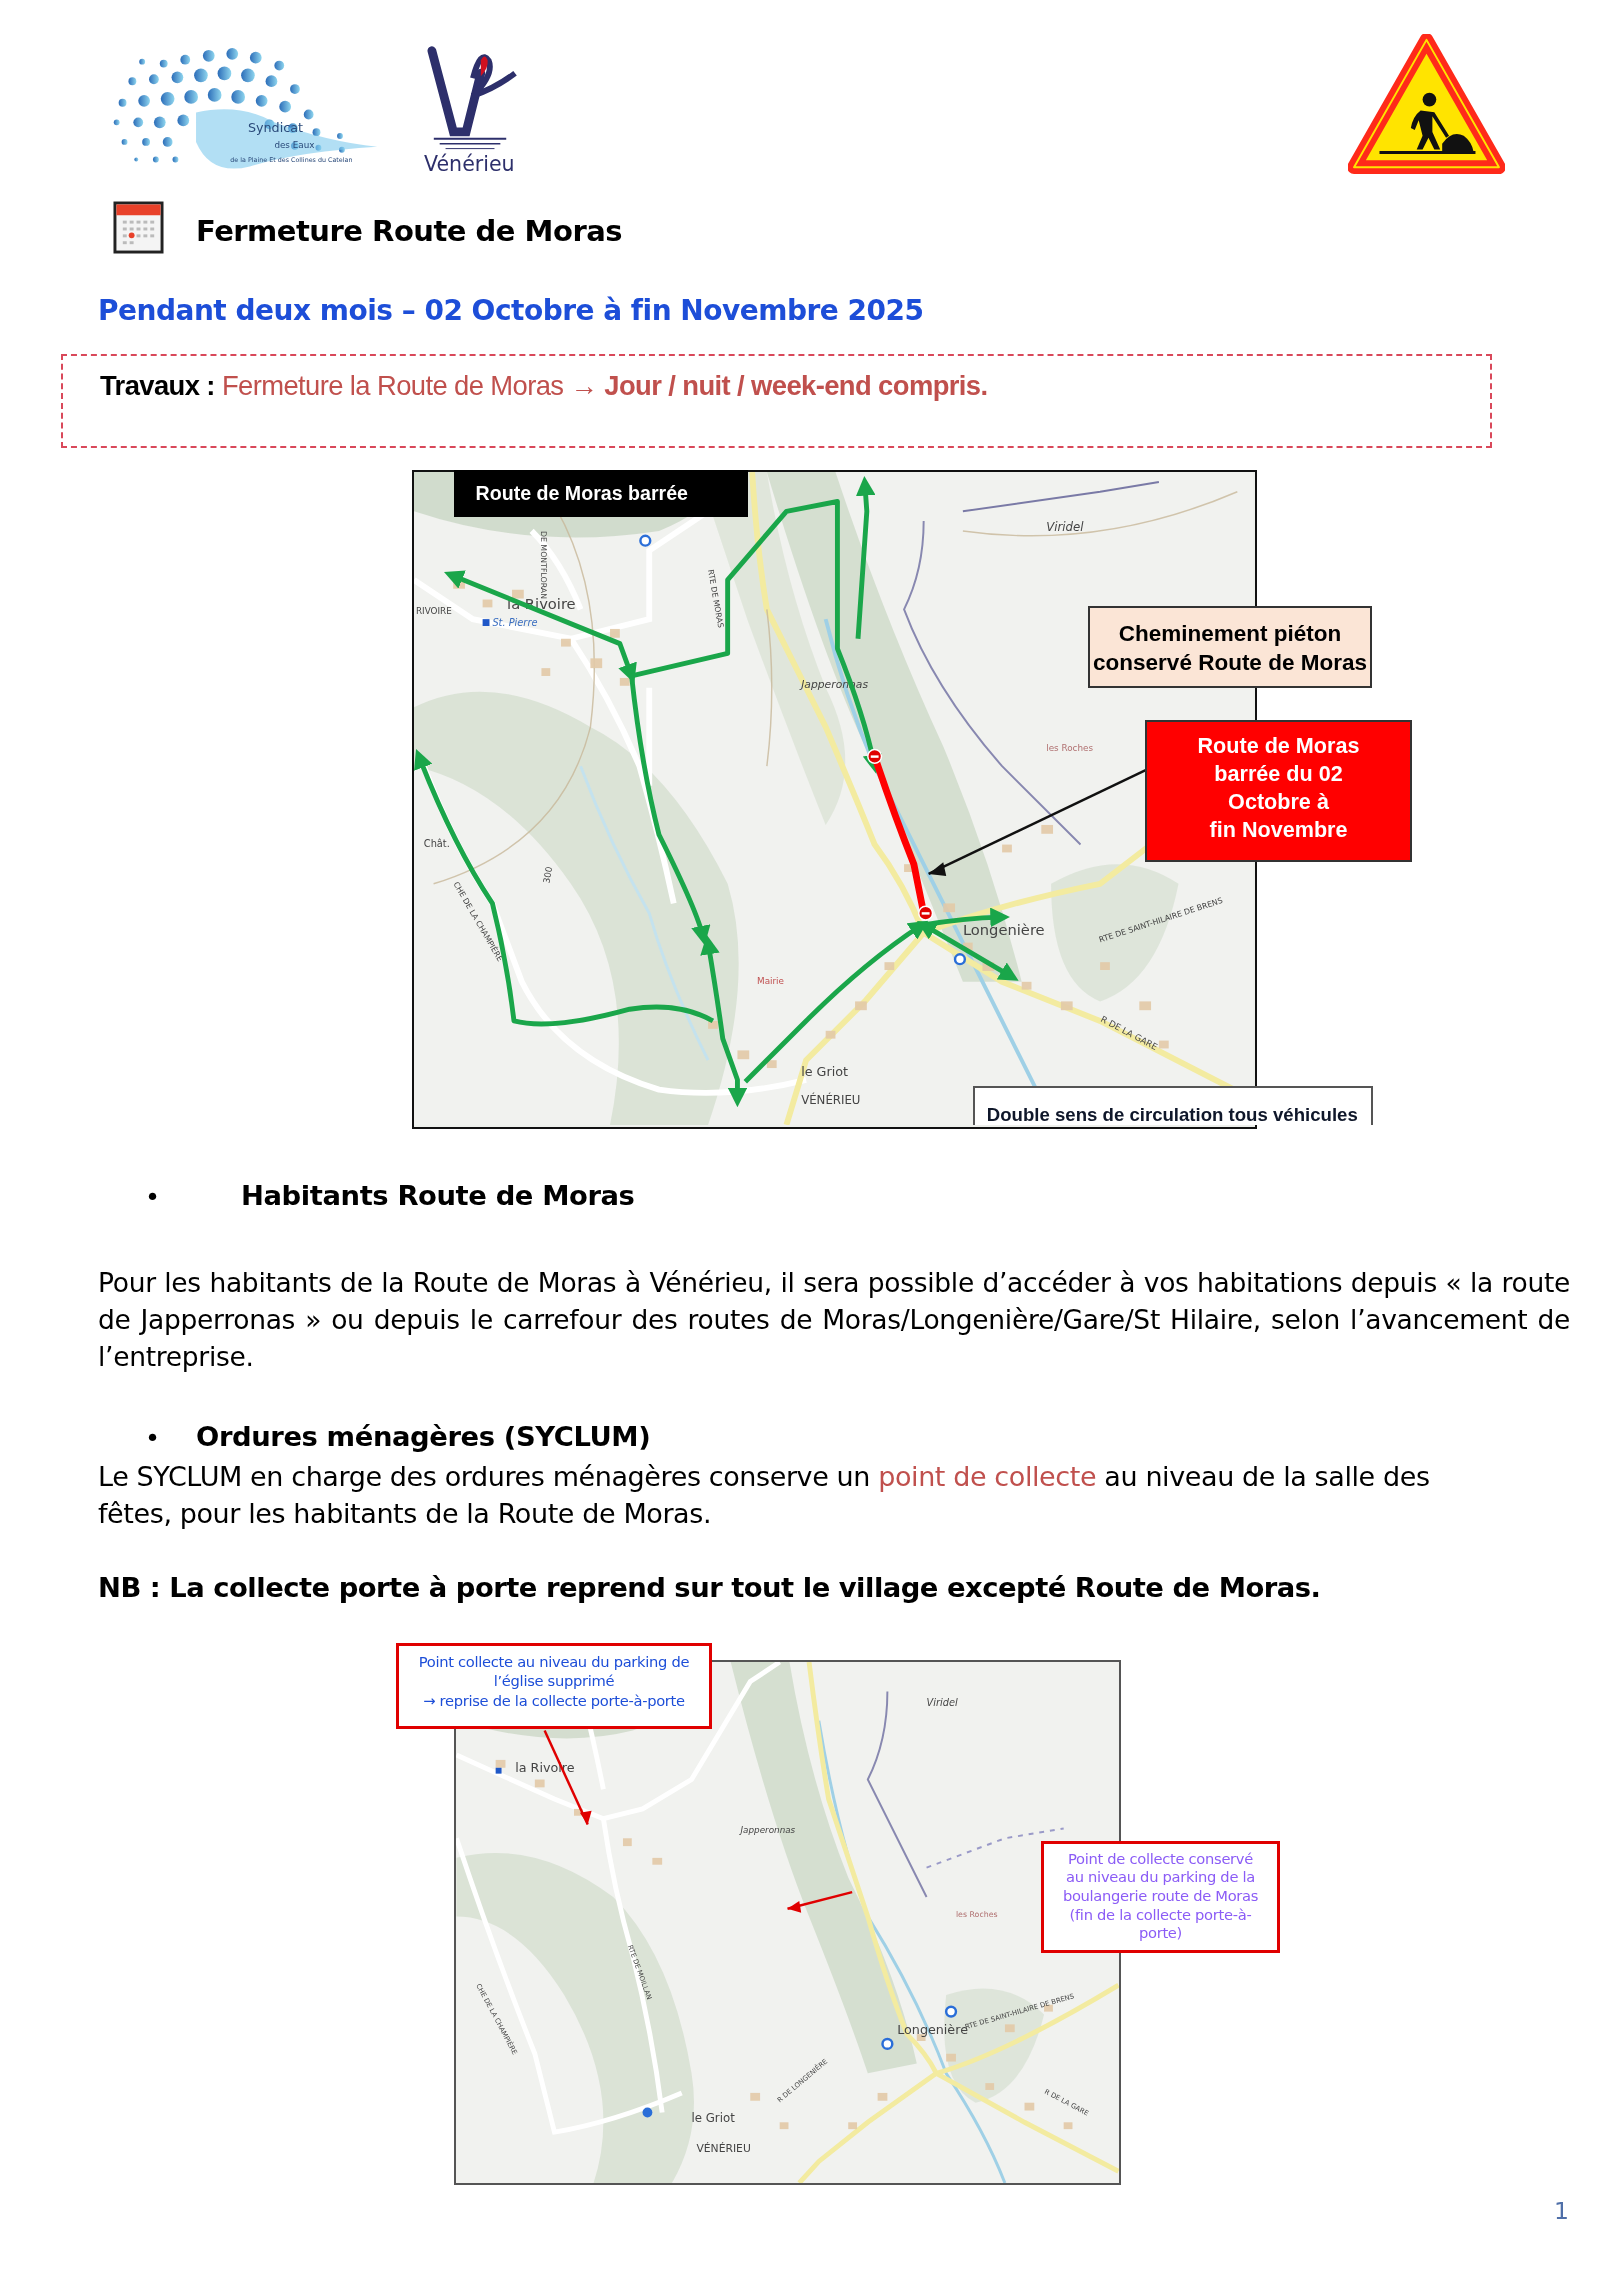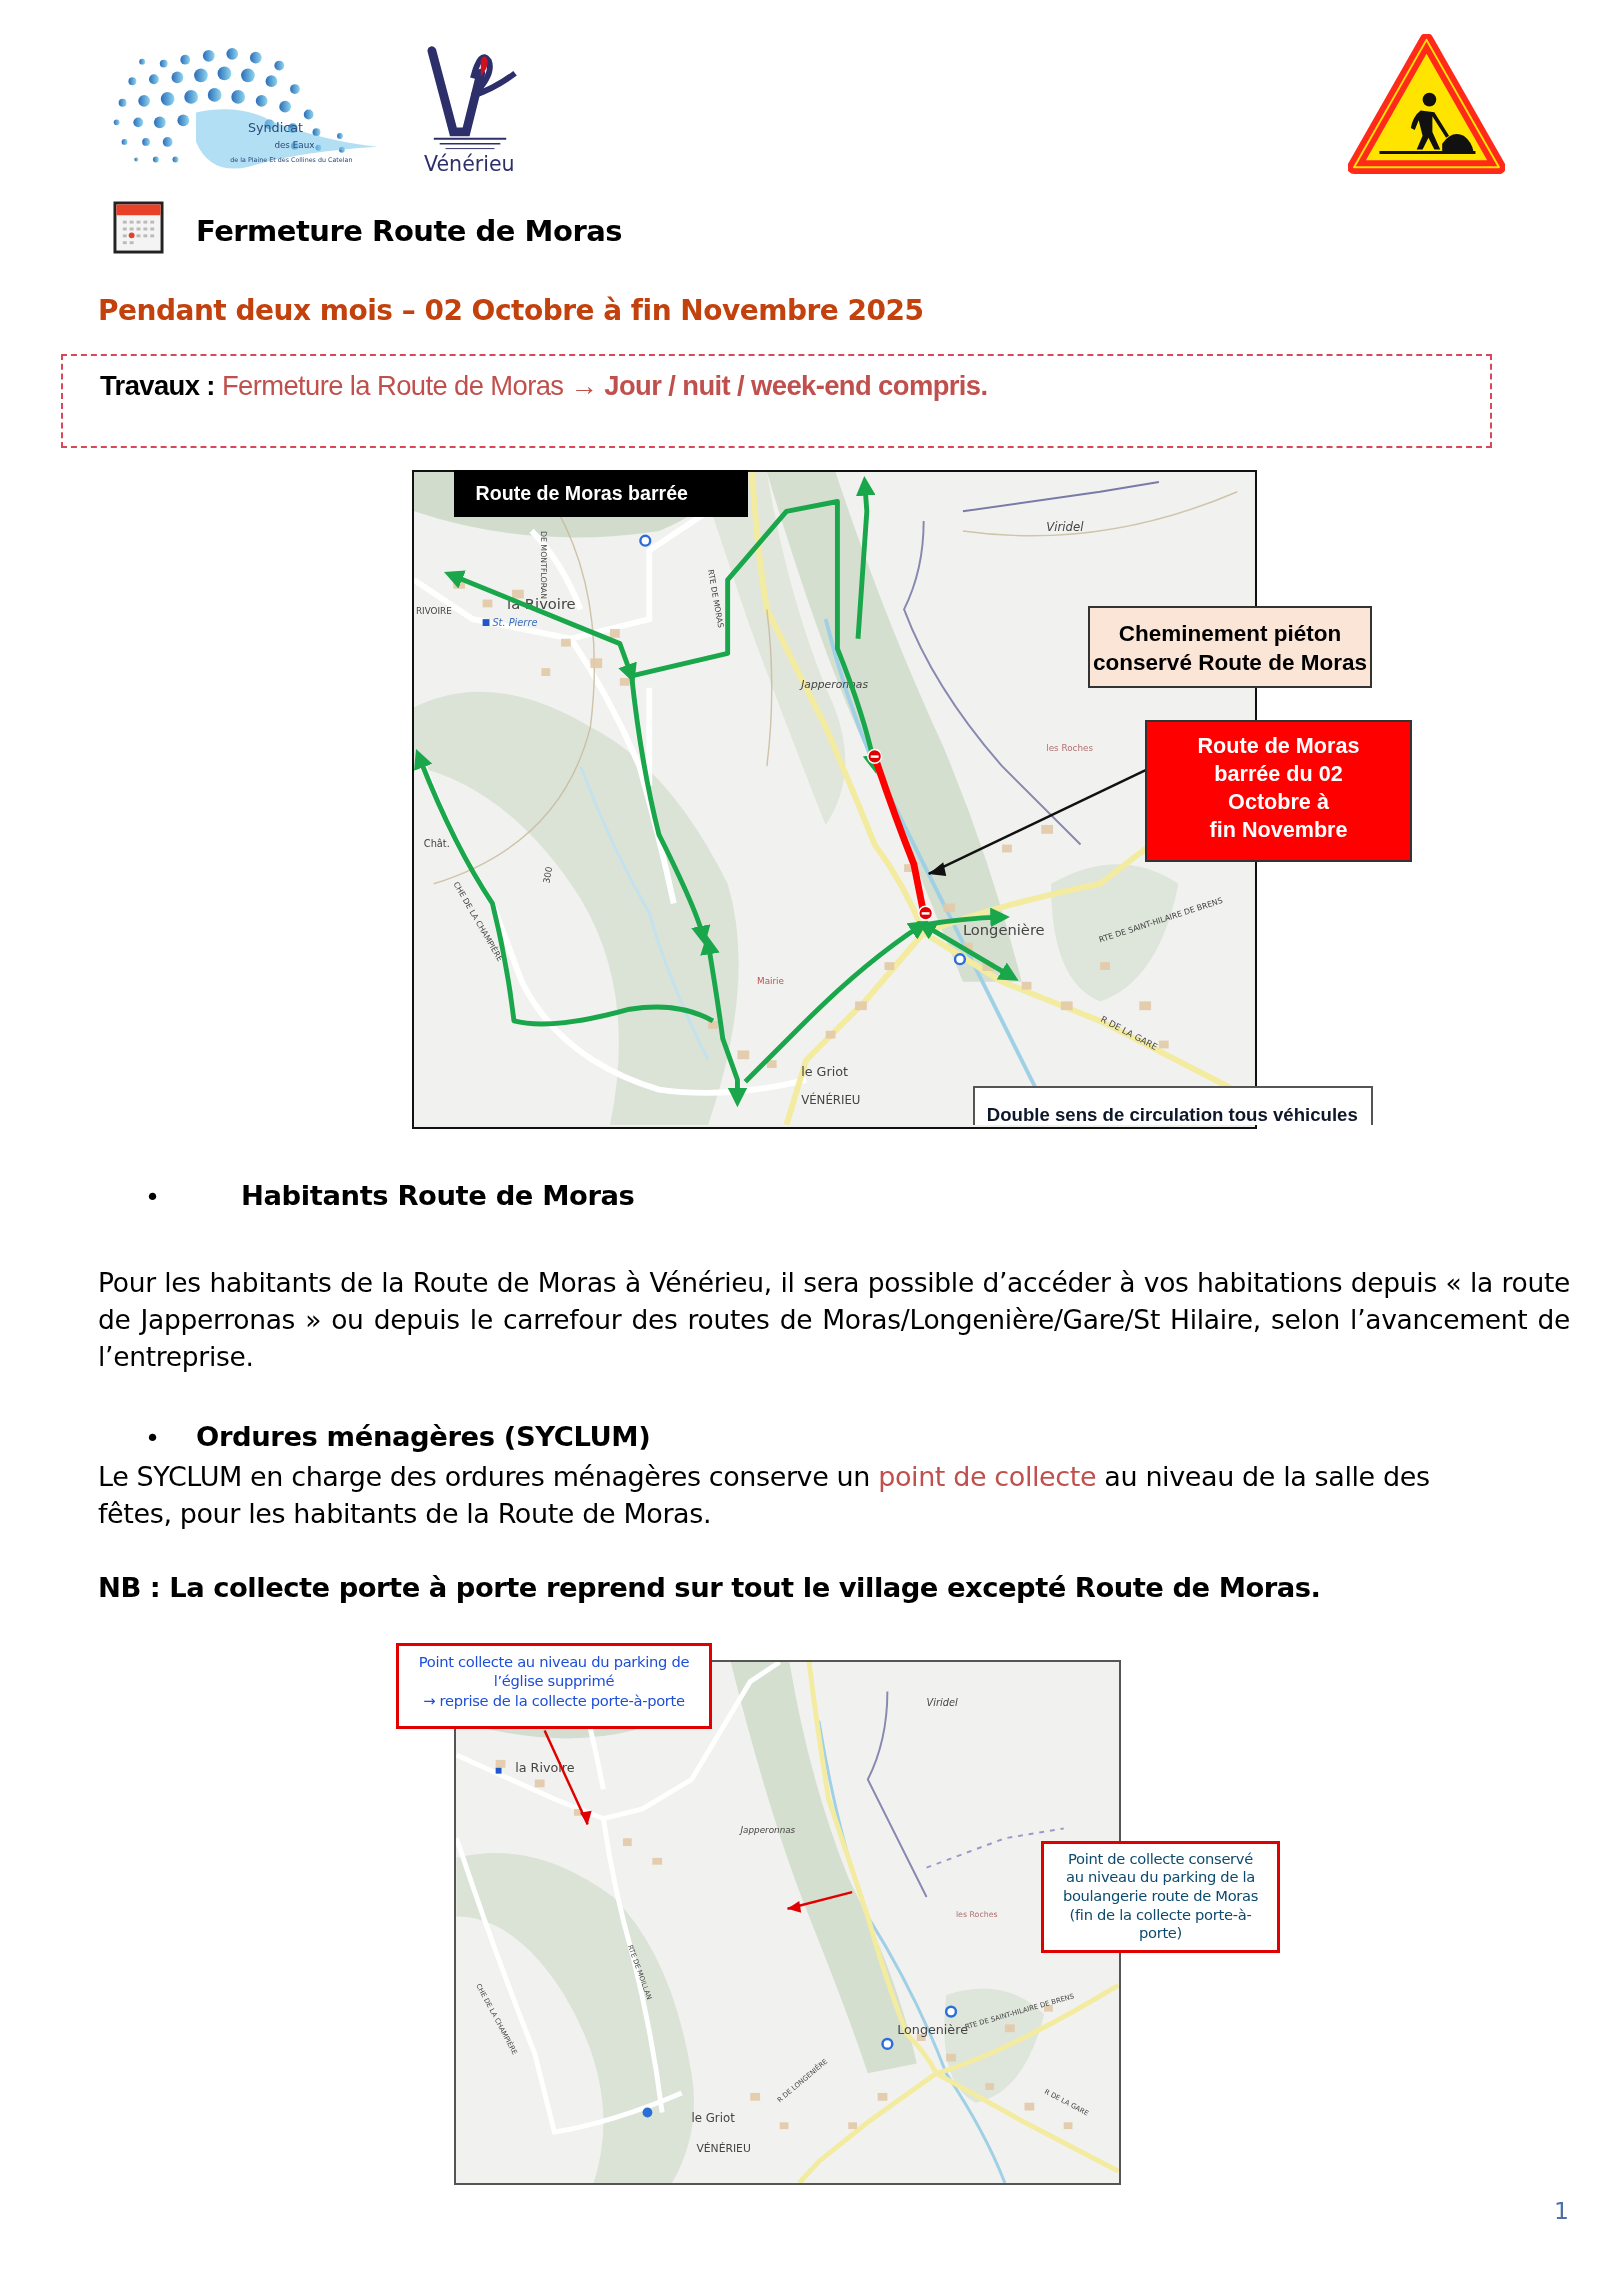--- a/index.html
+++ b/index.html
@@ -8,21 +8,21 @@
     .abs { position: absolute; }
 
     
     .logo-syndicat { left: 103px; top: 44px; width: 284px; height: 142px; }
     .logo-venerieu { left: 412px; top: 39px; width: 118px; height: 137px; }
     .roadwork-sign { left: 1348px; top: 34px; width: 157px; height: 142px; }
 
     .cal-icon { left: 113px; top: 201px; width: 51px; height: 54px; }
     .title { left: 196px; top: 214px; font-size: 29px; font-weight: bold;
              font-family: "DejaVu Sans", sans-serif; letter-spacing: -0.5px; }
-    .subtitle { left: 98px; top: 294px; font-size: 28px; font-weight: bold; color: #c2410c;
+    .subtitle { left: 98px; top: 294px; font-size: 28px; font-weight: bold; color: #1d4ed8;
                 letter-spacing: -0.5px; }
 
     .travaux-box { left: 61px; top: 354px; width: 1431px; height: 94px;
                    border: 2px dashed #d9485a; box-sizing: border-box; }
     .travaux-line1 { position: absolute; left: 37px; top: 13.7px; font-size: 27.4px; white-space: nowrap;
                      font-family: "Liberation Sans Narrow", "Liberation Sans", sans-serif; letter-spacing: -0.6px; }
     .travaux-line1 .lbl { font-weight: bold; color: #000; }
     .travaux-line1 .red { color: #c0504d; }
     .travaux-line1 .redb { color: #c0504d; font-weight: bold; }
     .travaux-line2 { position: absolute; left: 37px; top: 55px; font-size: 21.6px; font-style: italic;
@@ -56,21 +56,21 @@
     .para2 .red { color: #c0504d; }
     .nb { left: 98px; top: 1572px; font-size: 27.4px; font-weight: bold; letter-spacing: -0.5px; }
 
     
     .map2 { left: 454px; top: 1660px; width: 667px; height: 525px; border: 2px solid #555;
             box-sizing: border-box; overflow: hidden; background: #eef0ec; }
     .callout-church { left: 396px; top: 1643px; width: 316px; height: 86px; background: #fff;
                       border: 3.9px solid #e00000; box-sizing: border-box; color: #1d4ed8; text-align: center;
                       font-size: 14.7px; line-height: 19.6px; padding-top: 5.9px; letter-spacing: -0.3px; }
     .callout-bakery { left: 1041px; top: 1841px; width: 239px; height: 112px; background: #fff;
-                      border: 3.9px solid #e00000; box-sizing: border-box; color: #0c4a6e; text-align: center;
+                      border: 3.9px solid #e00000; box-sizing: border-box; color: #8b5cf6; text-align: center;
                       font-size: 14.7px; line-height: 18.6px; padding-top: 5.9px; letter-spacing: -0.3px; }
 
     .page-num { left: 1554px; top: 2197px; font-size: 23.5px; color: #4f6fa8; }
   </style>
 </head>
 <body>
 
 <div class="abs logo-syndicat">
   <svg width="284" height="142" viewBox="0 0 290 145">
     <defs>

